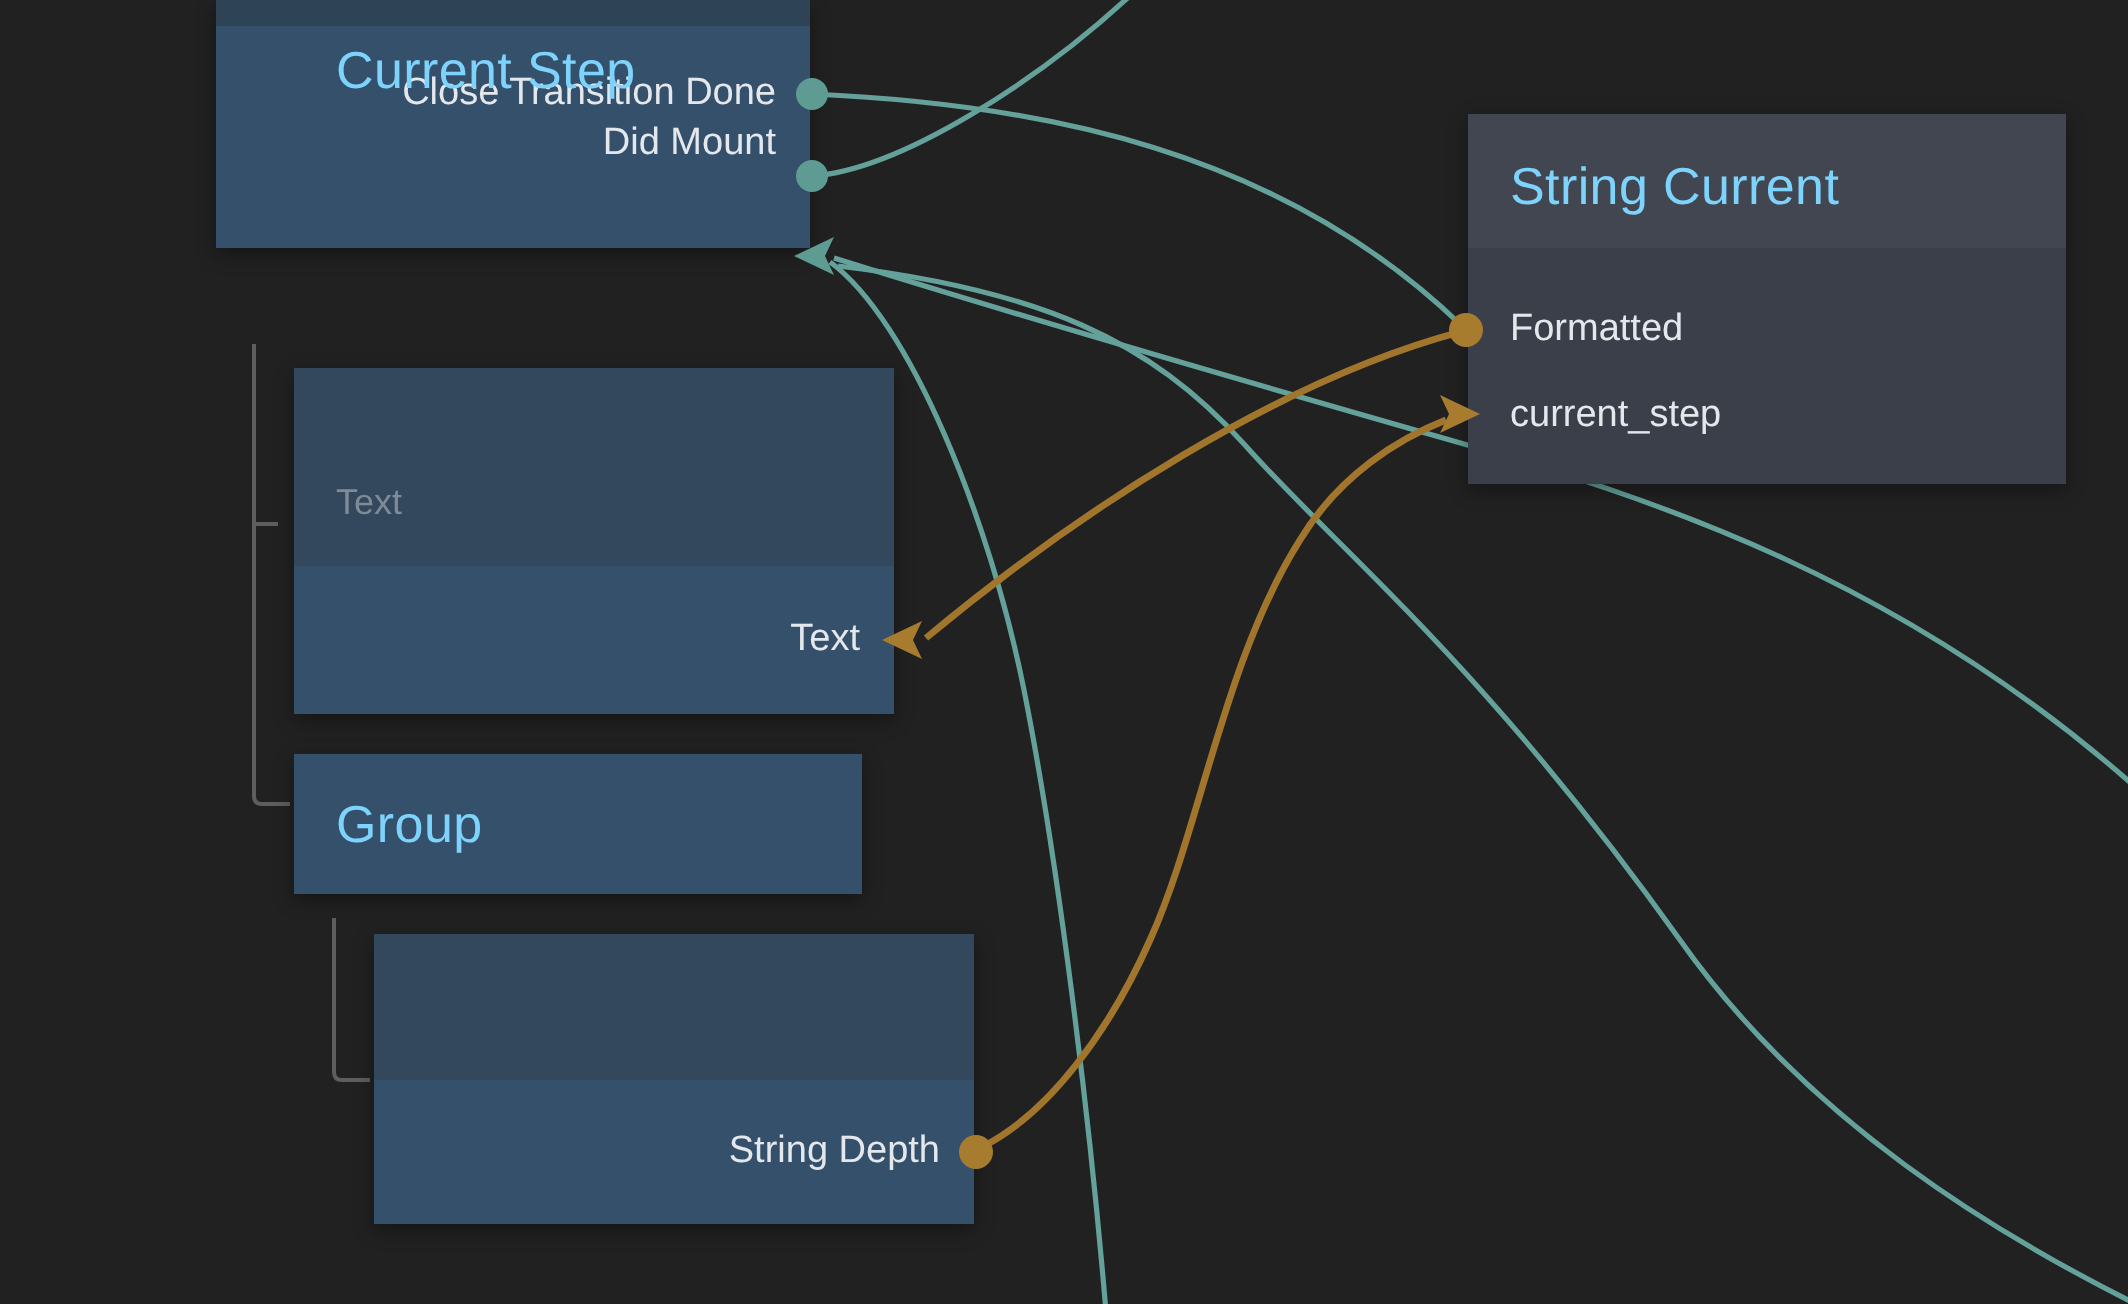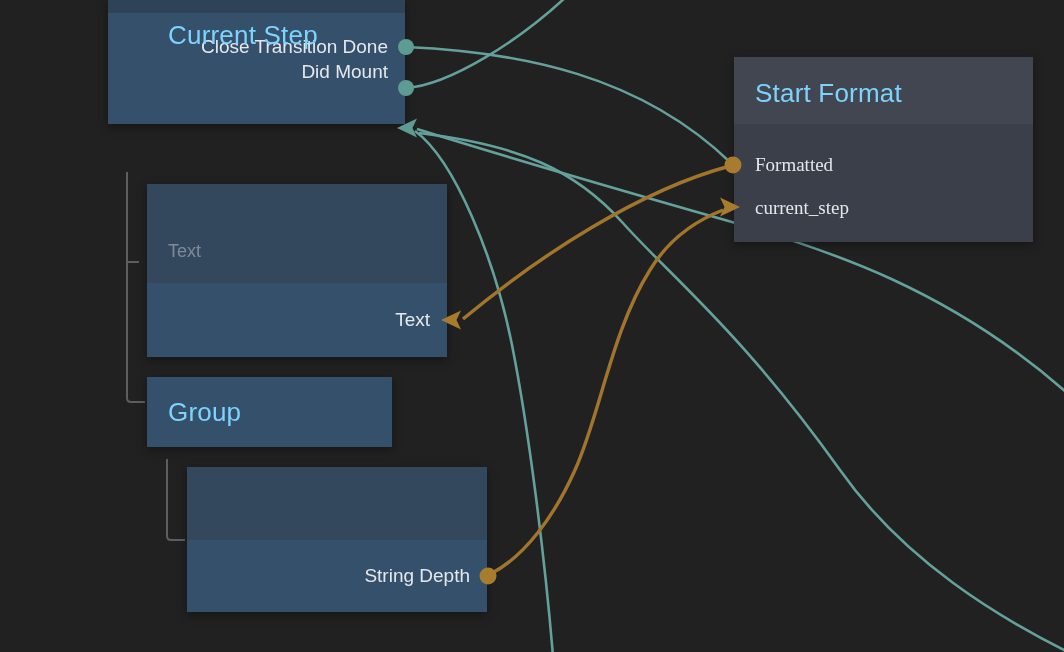--- a/index.html
+++ b/index.html
@@ -26,21 +26,21 @@
   .subtitle{
     position:absolute;left:21px;
     font-size:18px;font-weight:400;color:#7f8a97;line-height:24px;
     white-space:nowrap;
   }
   .plabel{
     position:absolute;font-size:19px;font-weight:400;color:#e4e8ec;
     line-height:24px;white-space:nowrap;
   }
   .plabel.r{right:17px;text-align:right;}
-  .plabel.l{left:21px;text-align:left;font-family:Liberation Serif, serif;}
+  .plabel.l{left:21px;text-align:left;}
 </style>
 </head>
 <body>
 
 <svg id="wires-layer" class="layer" viewBox="0 0 1064 652">
 
   <g stroke="#5e5e5e" stroke-width="2" fill="none">
     <path d="M127,172 L127,398 Q127,402 131,402 L145,402"></path>
     <path d="M127,262 L139,262"></path>
     <path d="M167,459 L167,536 Q167,540 171,540 L185,540"></path>
@@ -66,32 +66,32 @@
   <div class="plabel r" style="top:60px">Did Mount</div>
 </div>
 
 <div class="node" style="left:147px;top:184px;width:300px;height:173px;background:#35506b;">
   <div class="hdr" style="height:99px;background:#33485d;"></div>
   <div class="title" style="top:206px;margin-top:-184px;top:22px">Current Step</div>
   <div class="subtitle" style="top:55px">Text</div>
   <div class="plabel r" style="top:124px">Text</div>
 </div>
 
-<div class="node" style="left:147px;top:377px;width:245px;height:70px;background:#35506b;">
+<div class="node" style="left:147px;top:377px;width:284px;height:70px;background:#35506b;">
   <div class="title" style="top:22px">Group</div>
 </div>
 
 <div class="node" style="left:187px;top:467px;width:300px;height:145px;background:#35506b;">
   <div class="hdr" style="height:73px;background:#33485d;"></div>
   <div class="plabel r" style="top:97px">String Depth</div>
 </div>
 
 <div class="node" style="left:734px;top:57px;width:299px;height:185px;background:#3b3f49;">
   <div class="hdr" style="height:67px;background:#424651;"></div>
-  <div class="title" style="top:23px">Start Format</div>
+  <div class="title" style="top:23px">String Current</div>
   <div class="plabel l" style="top:96px">Formatted</div>
   <div class="plabel l" style="top:139px">current_step</div>
 </div>
 
 <svg id="ports-layer" class="layer" viewBox="0 0 1064 652">
   <g fill="#5d9b93">
     <circle cx="406" cy="47" r="8"></circle>
     <circle cx="406" cy="88" r="8"></circle>
     <path d="M397,128 L417,118.5 L412.5,128 L417,137.5 Z"></path>
   </g>

